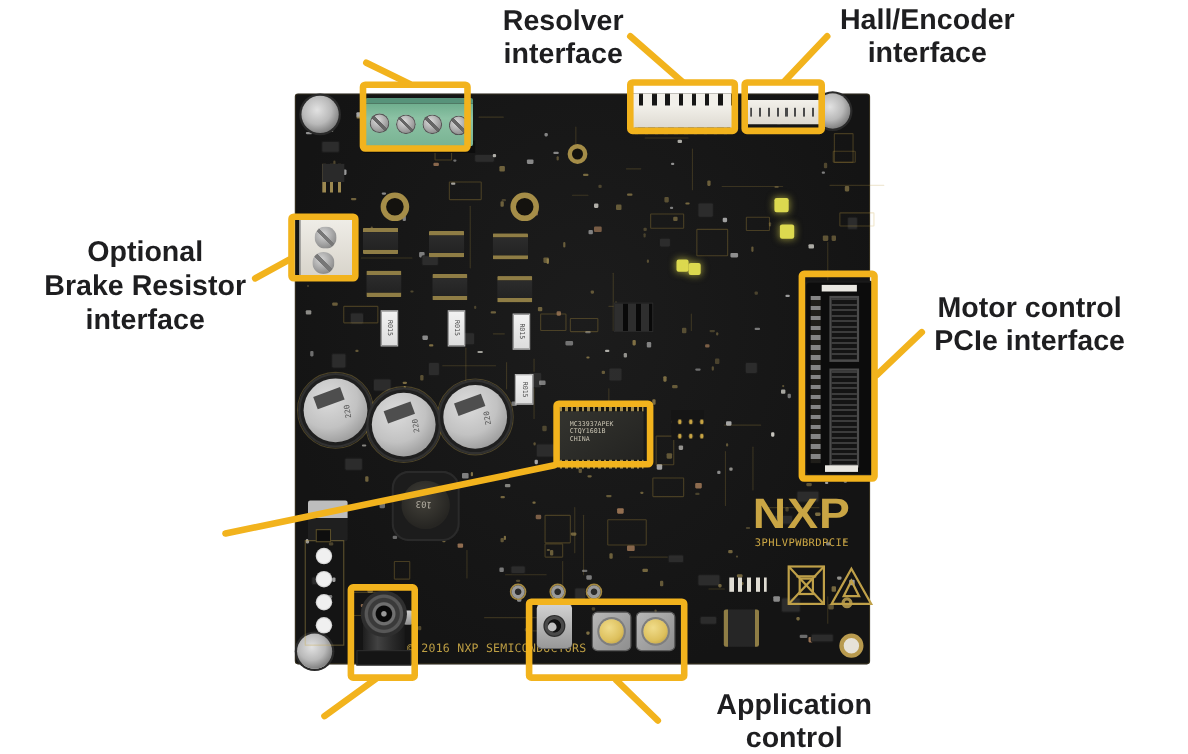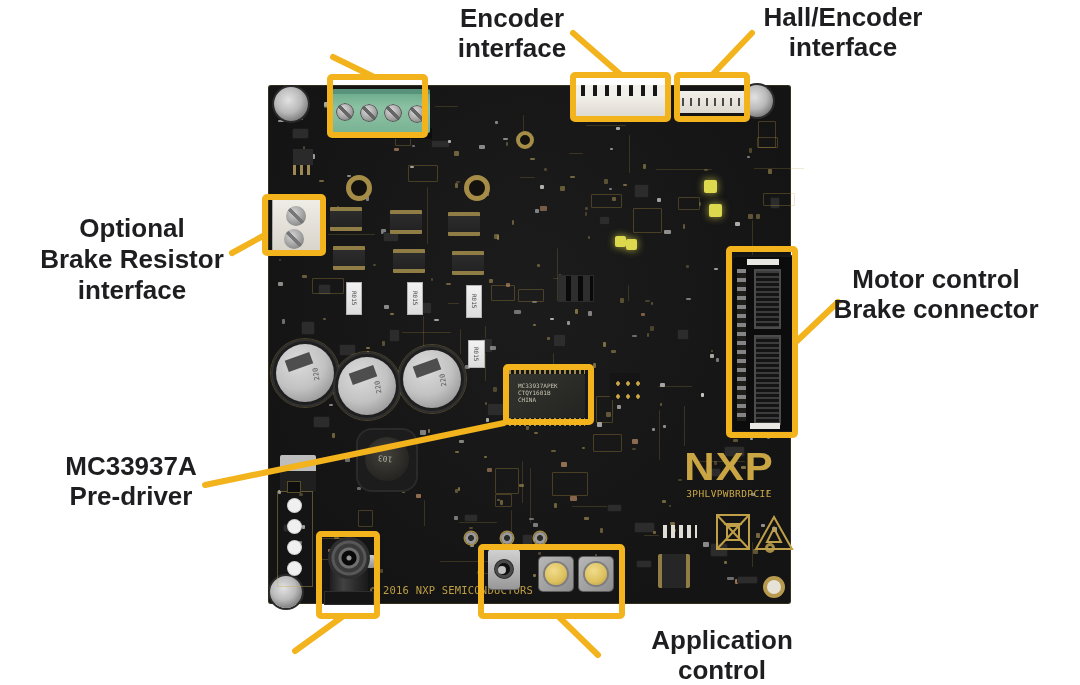--- a/index.html
+++ b/index.html
@@ -580,26 +580,24 @@
 
   <div class="hbox" style="left:327px;top:74px;width:101px;height:64px"></div>
   <div class="hbox" style="left:570px;top:72px;width:101px;height:50px"></div>
   <div class="hbox" style="left:674px;top:72px;width:76px;height:50px"></div>
   <div class="hbox" style="left:262px;top:194px;width:64px;height:62px"></div>
   <div class="hbox" style="left:726px;top:246px;width:72px;height:192px"></div>
   <div class="hbox" style="left:503px;top:364px;width:91px;height:61px"></div>
   <div class="hbox" style="left:316px;top:531px;width:64px;height:88px"></div>
   <div class="hbox" style="left:478px;top:544px;width:147px;height:75px"></div>
 
-  <div class="callout" style="left:397px;top:3px;width:230px">Encoder
+  <div class="callout" style="left:397px;top:3px;width:230px">Resolver
 interface</div>
   <div class="callout" style="left:728px;top:2px;width:230px">Hall/Encoder
 interface</div>
   <div class="callout" style="left:17px;top:213px;width:230px;line-height:31px">Optional
 Brake Resistor
 interface</div>
   <div class="callout" style="left:821px;top:264px;width:230px">Motor control
-Brake connector</div>
-  <div class="callout" style="left:16px;top:451px;width:230px">MC33937A
-Pre-driver</div>
+PCIe interface</div>
   <div class="callout" style="left:607px;top:625px;width:230px">Application control
 switch and buttons</div>
 </div>
 
 </body></html>

